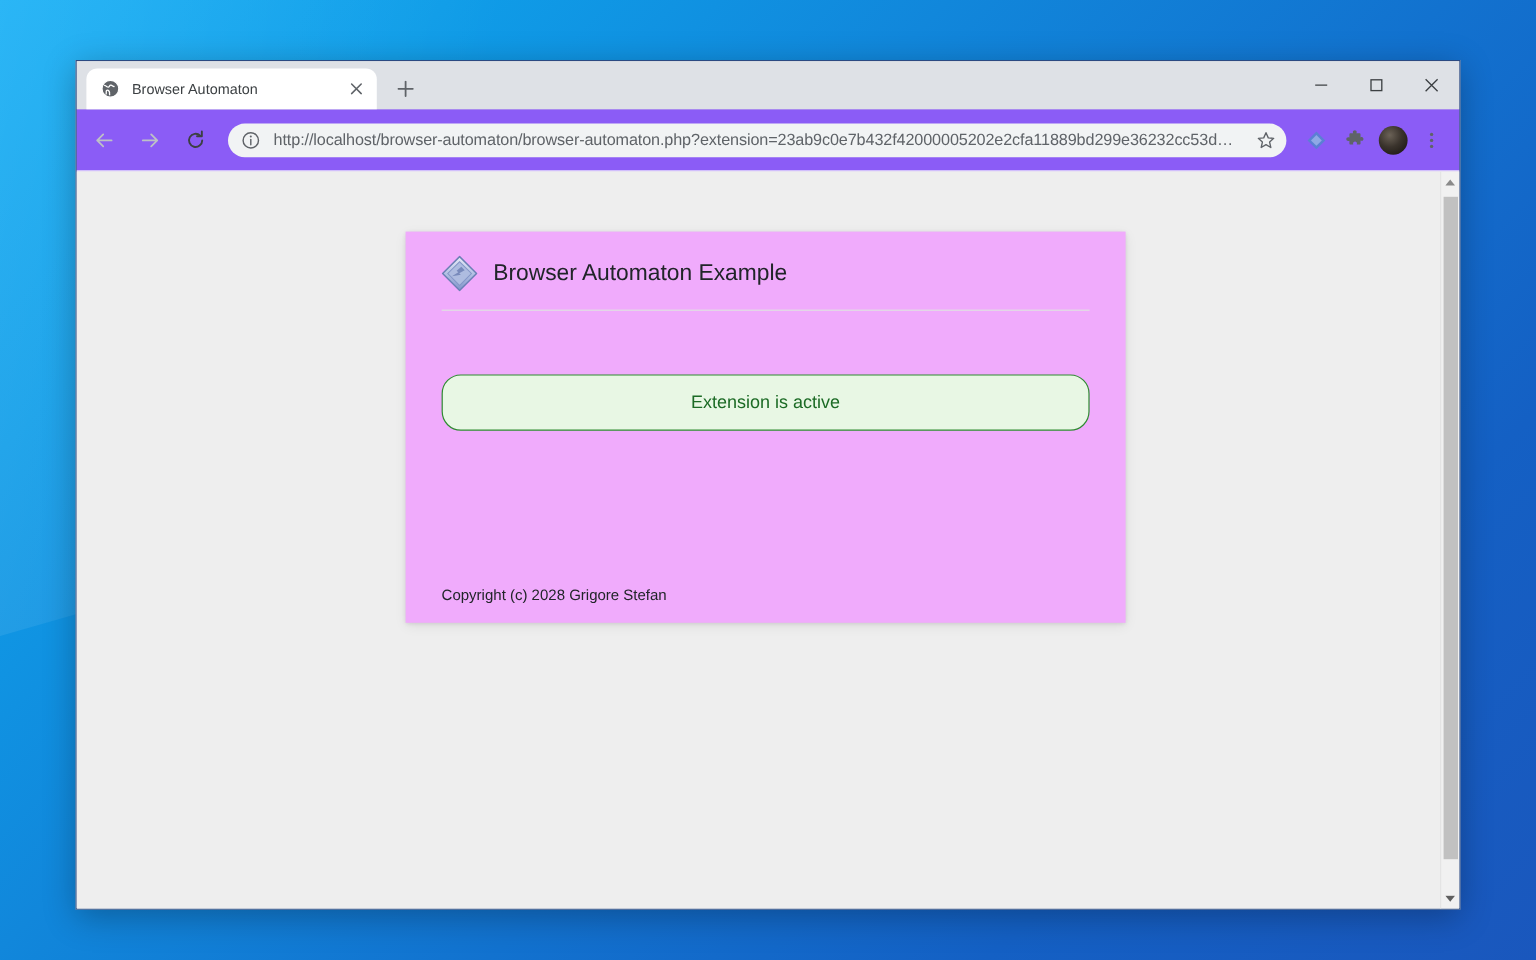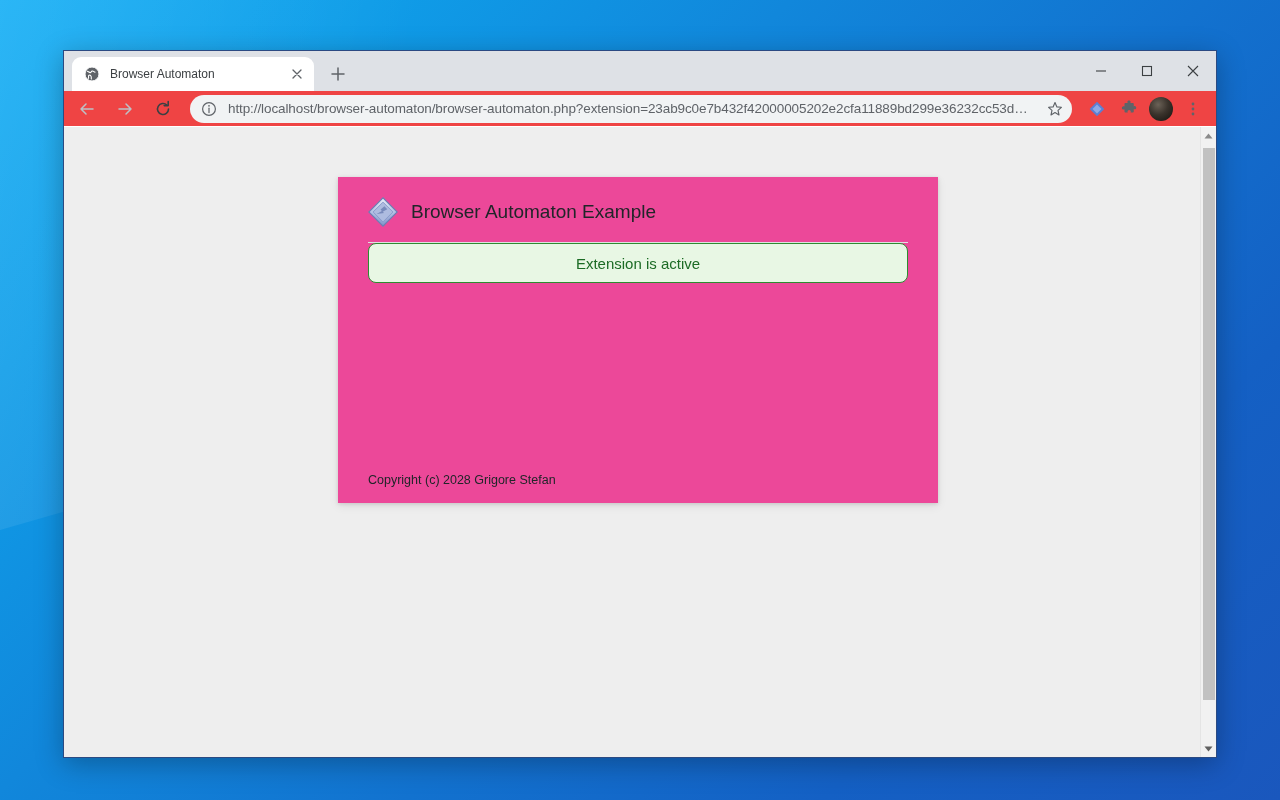--- a/index.html
+++ b/index.html
@@ -114,22 +114,22 @@
   .win-btn {
     width: 46px; height: 32px;
     display: flex;
     align-items: center;
     justify-content: center;
   }
   .win-btn svg { display: block; }
 
   
   .toolbar {
-    height: 36px;
-    background: #ef4444;
+    height: 52px;
+    background: #8b5cf6;
     display: flex;
     align-items: center;
     padding: 0 8px 0 4px;
     flex: 0 0 auto;
     border-bottom: 1px solid #ffffff;
   }
   .nav-btn {
     width: 34px; height: 34px;
     margin: 0 2px;
     display: flex;
@@ -205,21 +205,21 @@
     position: relative;
   }
 
   
   .card {
     position: absolute;
     left: 274px;
     top: 50px;
     width: 600px;
     height: 326px;
-    background: #ec4899;
+    background: #f0abfc;
     box-shadow: 0 1px 4px rgba(0,0,0,0.13), 0 3px 10px rgba(0,0,0,0.07);
     padding: 0 30px;
   }
   .card-header {
     display: flex;
     align-items: center;
     padding-top: 20px;
     padding-bottom: 15px;
     border-bottom: 1px solid #e0e0e0;
   }
@@ -229,24 +229,25 @@
     margin-right: 13px;
     display: block;
   }
   .card-title {
     font-size: 19px;
     color: #212529;
     font-weight: 400;
     line-height: 24px;
   }
   .alert-success {
-    height: 40px;
+    margin-top: 53px;
+    height: 47px;
     background: #e8f7e4;
     border: 1px solid #2e8b31;
-    border-radius: 8px;
+    border-radius: 16px;
     display: flex;
     align-items: center;
     justify-content: center;
     font-size: 15px;
     color: #1c6b25;
   }
   .card-footer {
     position: absolute;
     left: 30px;
     bottom: 16px;

